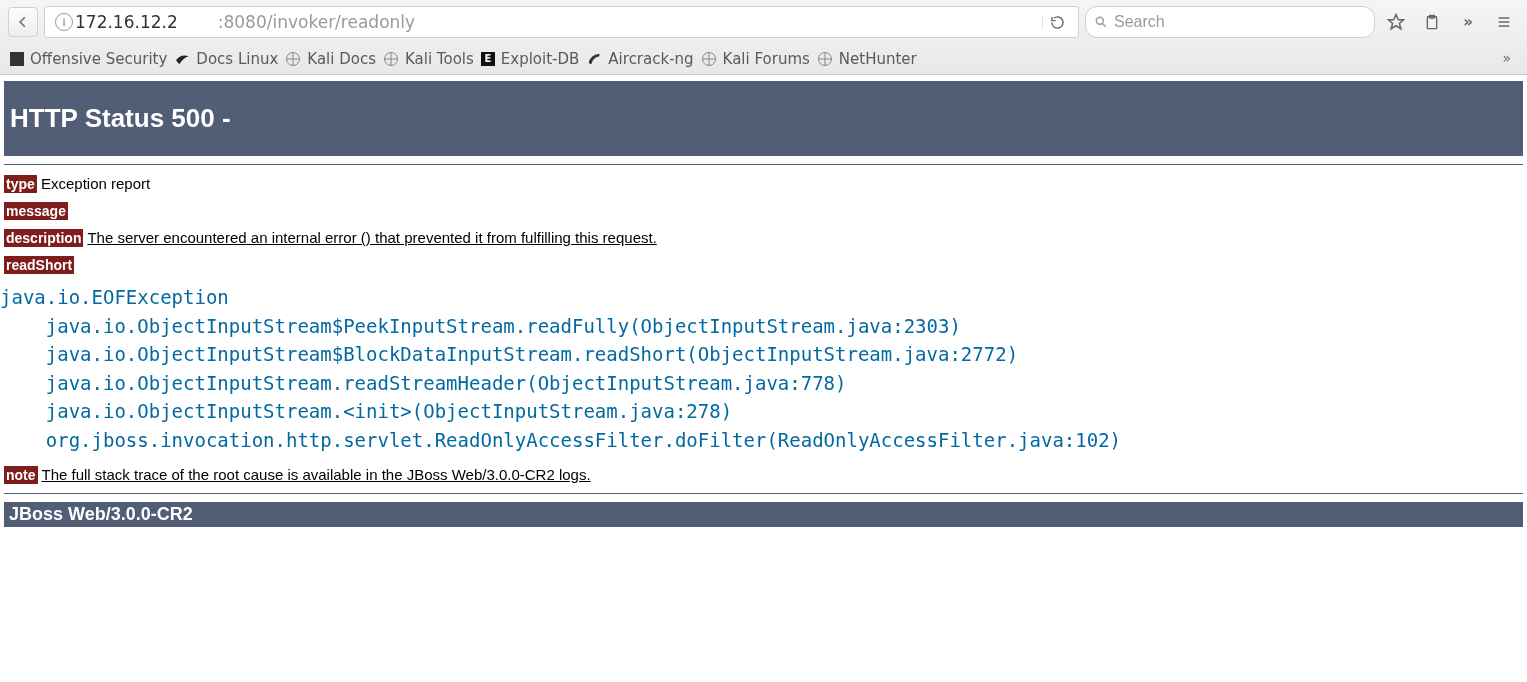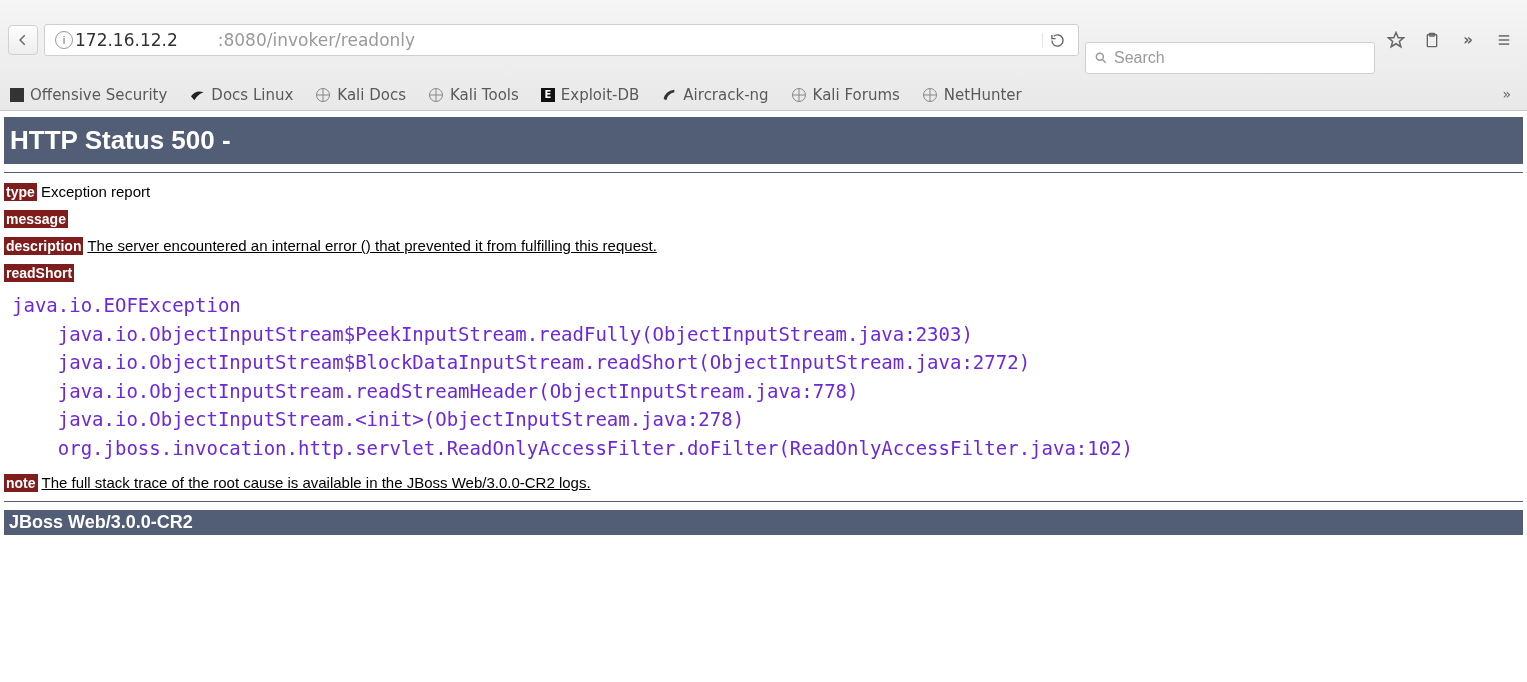--- a/index.html
+++ b/index.html
@@ -56,47 +56,46 @@
       width: 30px;
       display: flex; align-items: center; justify-content: center;
       border-left: 1px solid #e4e4e4;
       color: #666;
     }
     .search-bar {
       width: 290px;
       height: 32px;
       background: #fff;
       border: 1px solid #cfcfcf;
-      border-radius: 3px;
+      border-radius: 12px;
       display: flex;
       align-items: center;
       padding: 0 8px;
       color: #9a9a9a;
       font-size: 16px;
       gap: 6px;
-      margin-top: 36px;
     }
     .search-bar input {
       border: none; outline: none;
       flex: 1; font-size: 16px;
       color: #333; background: transparent;
       font-style: italic;
     }
     .search-bar input::placeholder { color: #9a9a9a; font-style: normal; }
     .toolbar-icon {
       width: 30px; height: 30px;
       display: flex; align-items: center; justify-content: center;
       color: #666; font-size: 18px;
     }
     
     .bookmarks-row {
       display: flex;
       align-items: flex-start;
       padding: 6px 10px;
-      gap: 22px;
+      gap: 7px;
       color: #555;
       font-size: 15px;
     }
     .bm-item {
       display: flex; align-items: center; gap: 6px;
       color: #5a5a5a;
       white-space: nowrap;
     }
     .bm-icon {
       width: 16px; height: 16px;
@@ -119,21 +118,21 @@
     
     .page {
       padding: 0;
       font-family: Arial, Helvetica, sans-serif;
     }
     .status-header {
       background: #525D76;
       color: #fff;
       font-size: 26px;
       font-weight: bold;
-      padding: 8px 6px;
+      padding: 22px 6px;
       margin: 6px 4px 0 4px;
     }
     .server-footer {
       background: #525D76;
       color: #fff;
       font-size: 18px;
       font-weight: bold;
       padding: 2px 5px;
       margin: 6px 4px 4px 4px;
     }
@@ -153,22 +152,22 @@
       font-weight: bold;
       padding: 1px 2px;
       font-size: 14px;
     }
     .underlined { text-decoration: underline; }
     pre.stack {
       font-family: "DejaVu Sans Mono", "Courier New", monospace;
       font-size: 19px;
       line-height: 1.5;
       white-space: pre;
-      margin: 6px 4px 12px 12px;
-      color: #6d28d9;
+      margin: 6px 4px 12px 0;
+      color: #0369a1;
     }
   </style>
 </head>
 <body>
 
 <div class="browser-chrome">
   <div class="address-row">
     <div class="nav-btn">
       <svg width="14" height="14" viewBox="0 0 24 24" fill="none" stroke="#666" stroke-width="2.5">
           <path d="M15 4 L7 12 L15 20"></path>

